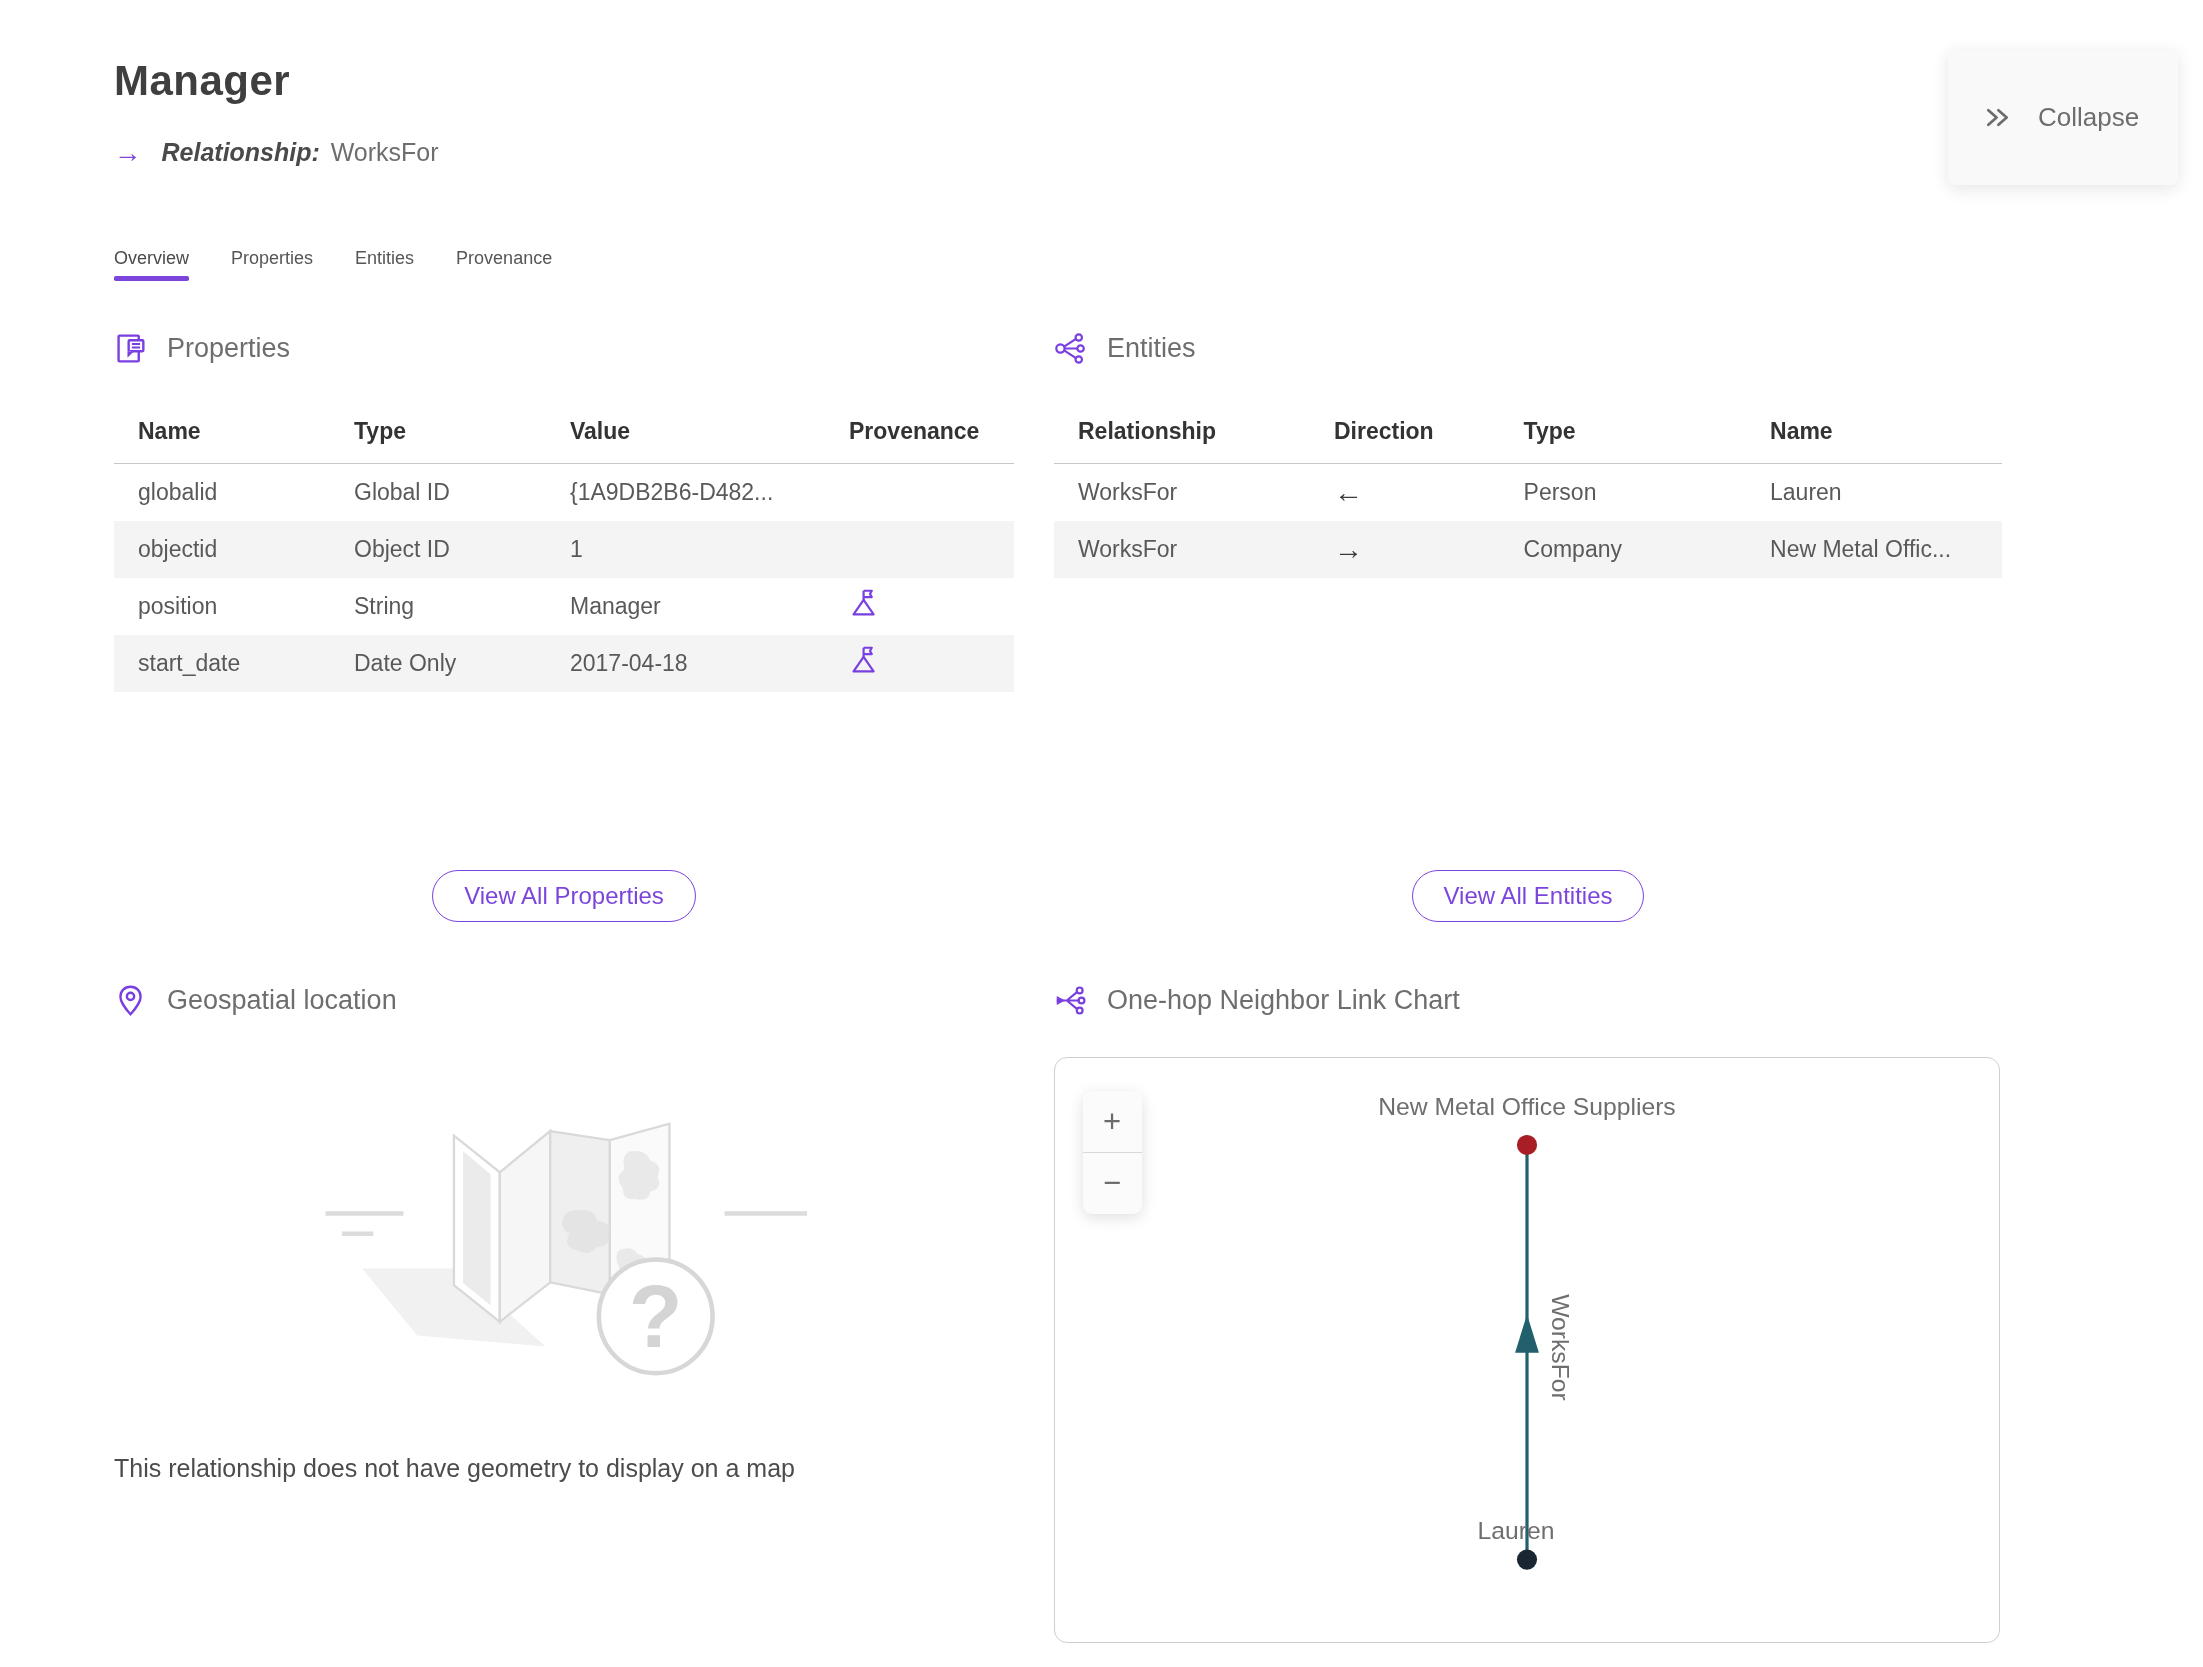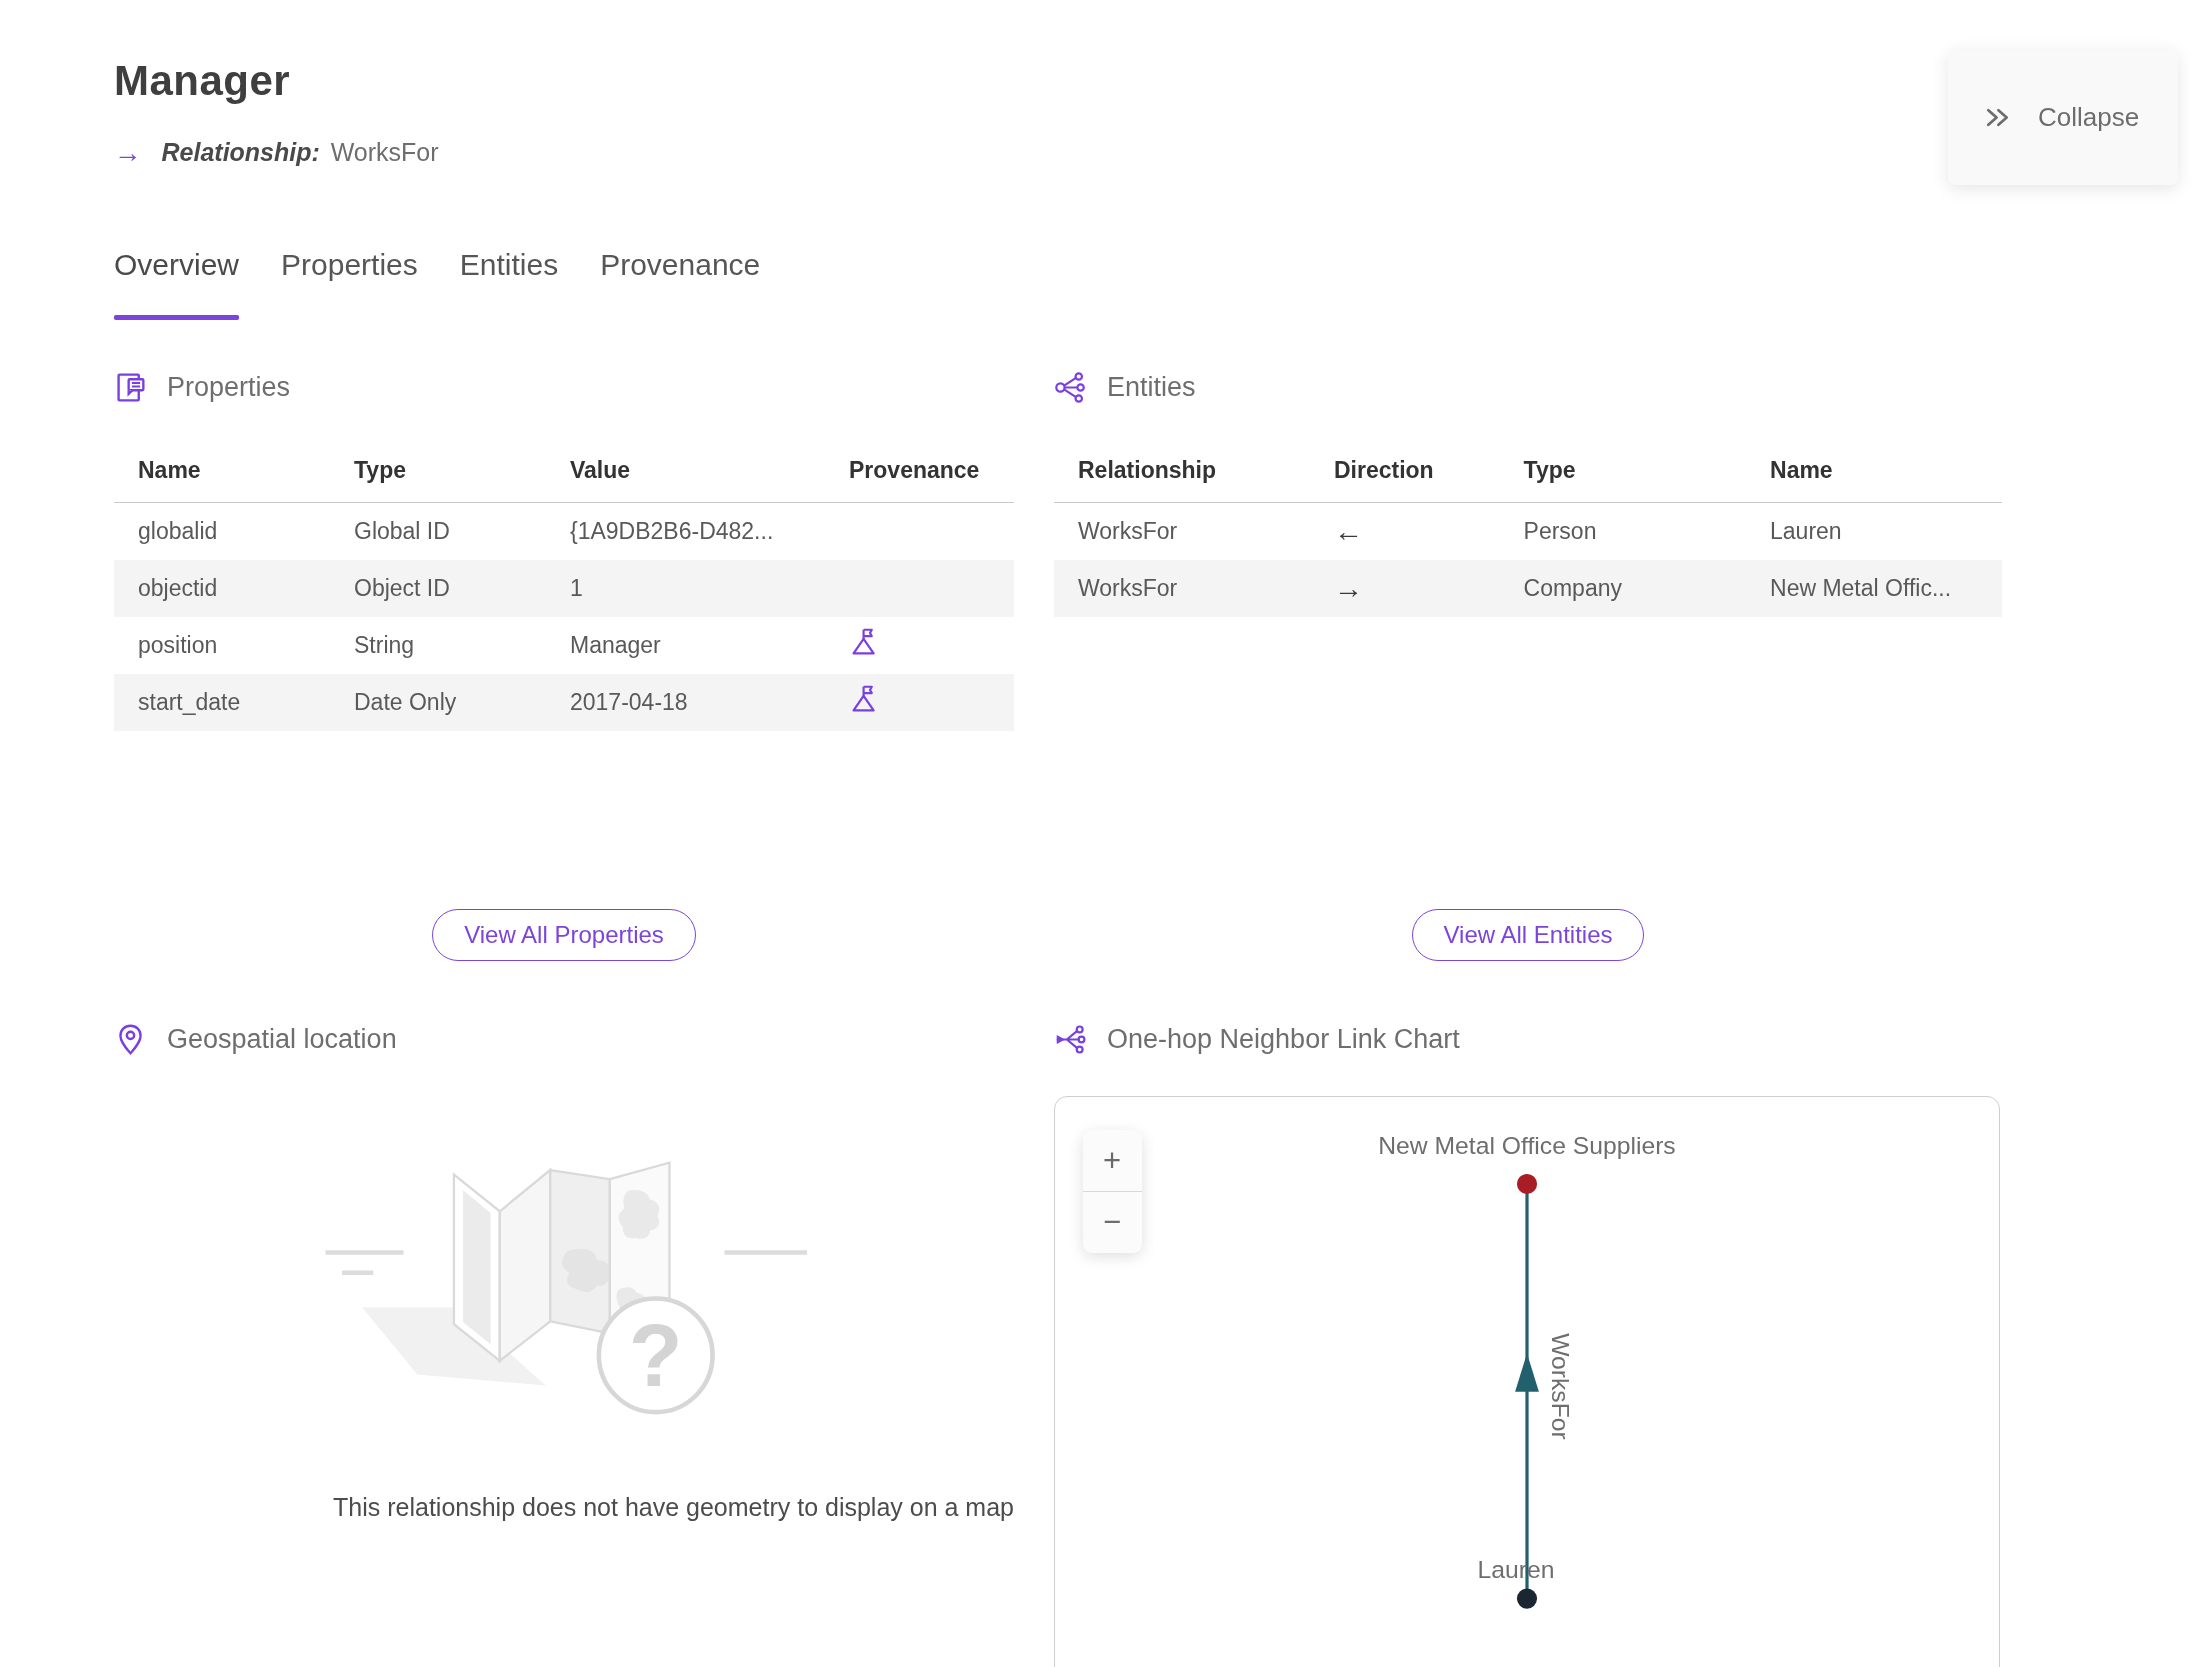--- a/index.html
+++ b/index.html
@@ -57,23 +57,23 @@
   .action-icon { width: 33px; height: 33px; flex: 0 0 33px; color: #4f4f4f; }
   .action-icon svg { width: 100%; height: 100%; display: block; }
 
   
   .tabs {
     display: flex;
     gap: 42px;
     margin: 81px 0 0 114px;
   }
   .tab {
-    font-size: 30px;
+    font-size: 18px;
     color: #565656;
-    padding-bottom: 38px;
+    padding-bottom: 12px;
     position: relative;
     cursor: pointer;
     white-space: nowrap;
   }
   .tab.active { color: #4a4a4a; }
   .tab.active::after {
     content: "";
     position: absolute;
     left: 0; right: 0; bottom: 0;
     height: 4.6px;
@@ -143,21 +143,21 @@
     border-radius: 29px;
     padding: 11px 31px;
     cursor: pointer;
   }
 
   
   .row2 { margin-top: 62px; }
   .map-figure { margin-top: 59px; display: flex; justify-content: center; }
   .map-empty-msg {
     margin-top: 57px;
-    text-align: right;
+    text-align: left;
     font-size: 25px;
     color: #4c4c4c;
   }
 
   .chart-card {
     position: relative;
     margin-top: 1.8px;
     width: 946px;
     height: 586px;
     border: 0.9px solid #cfcfcf;

